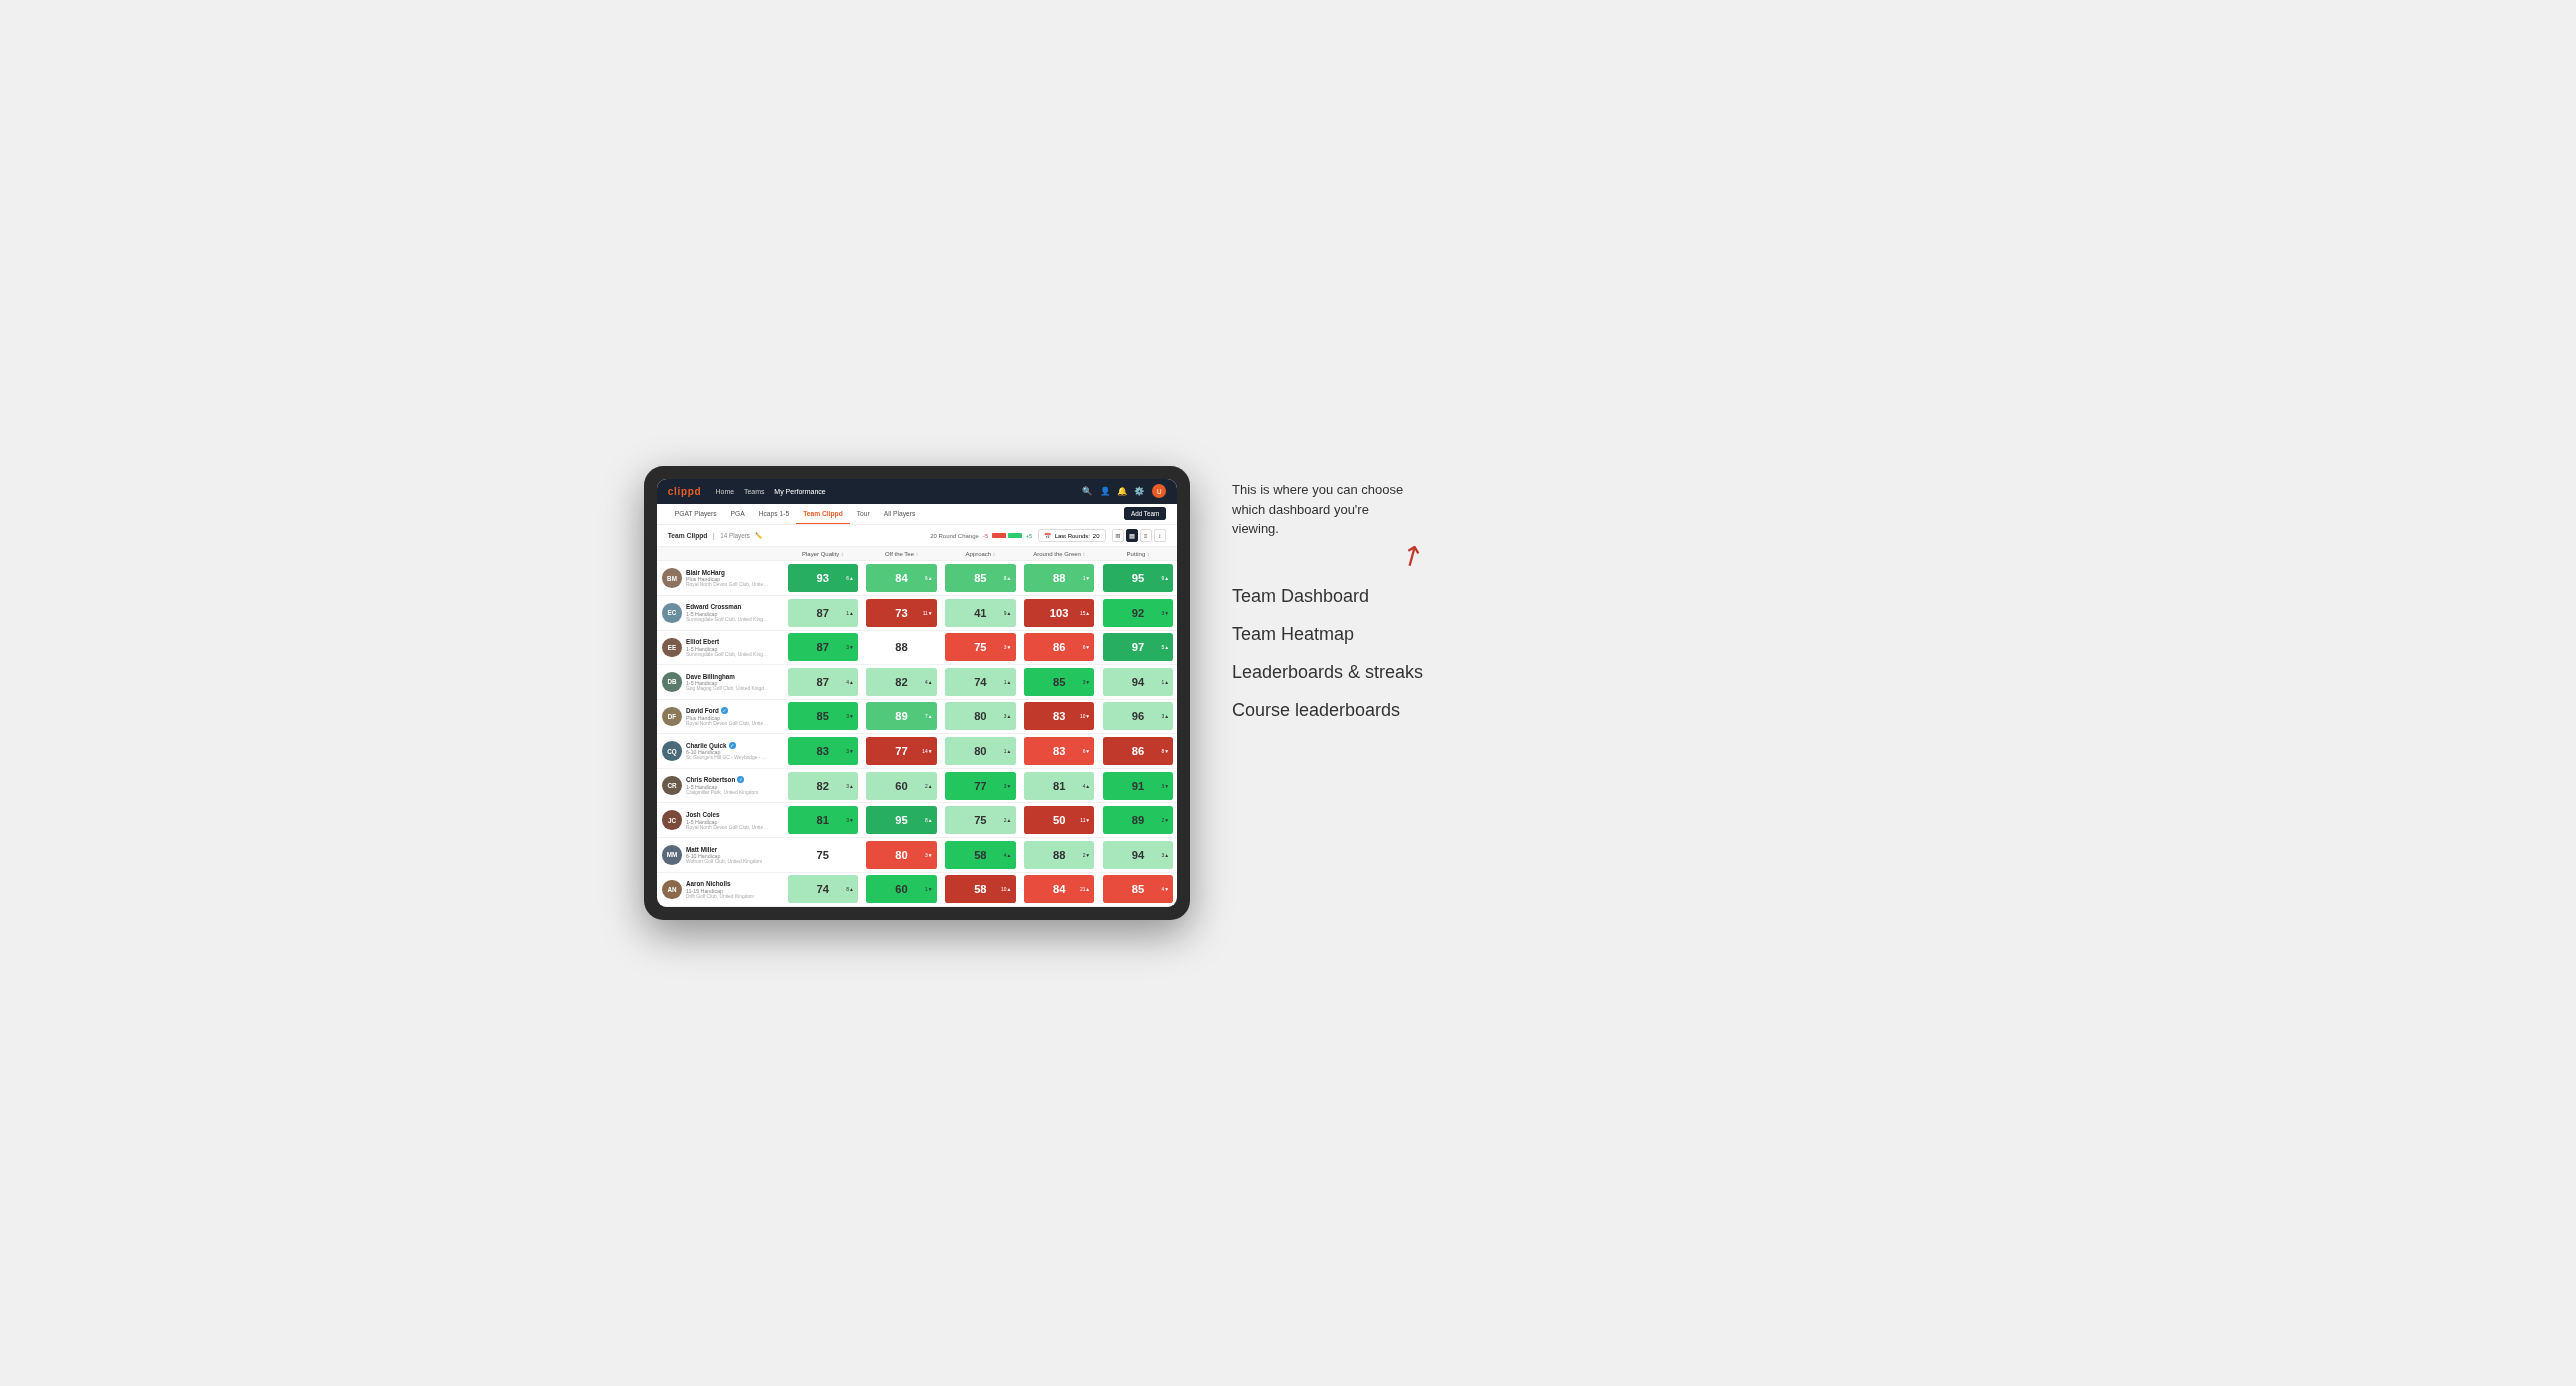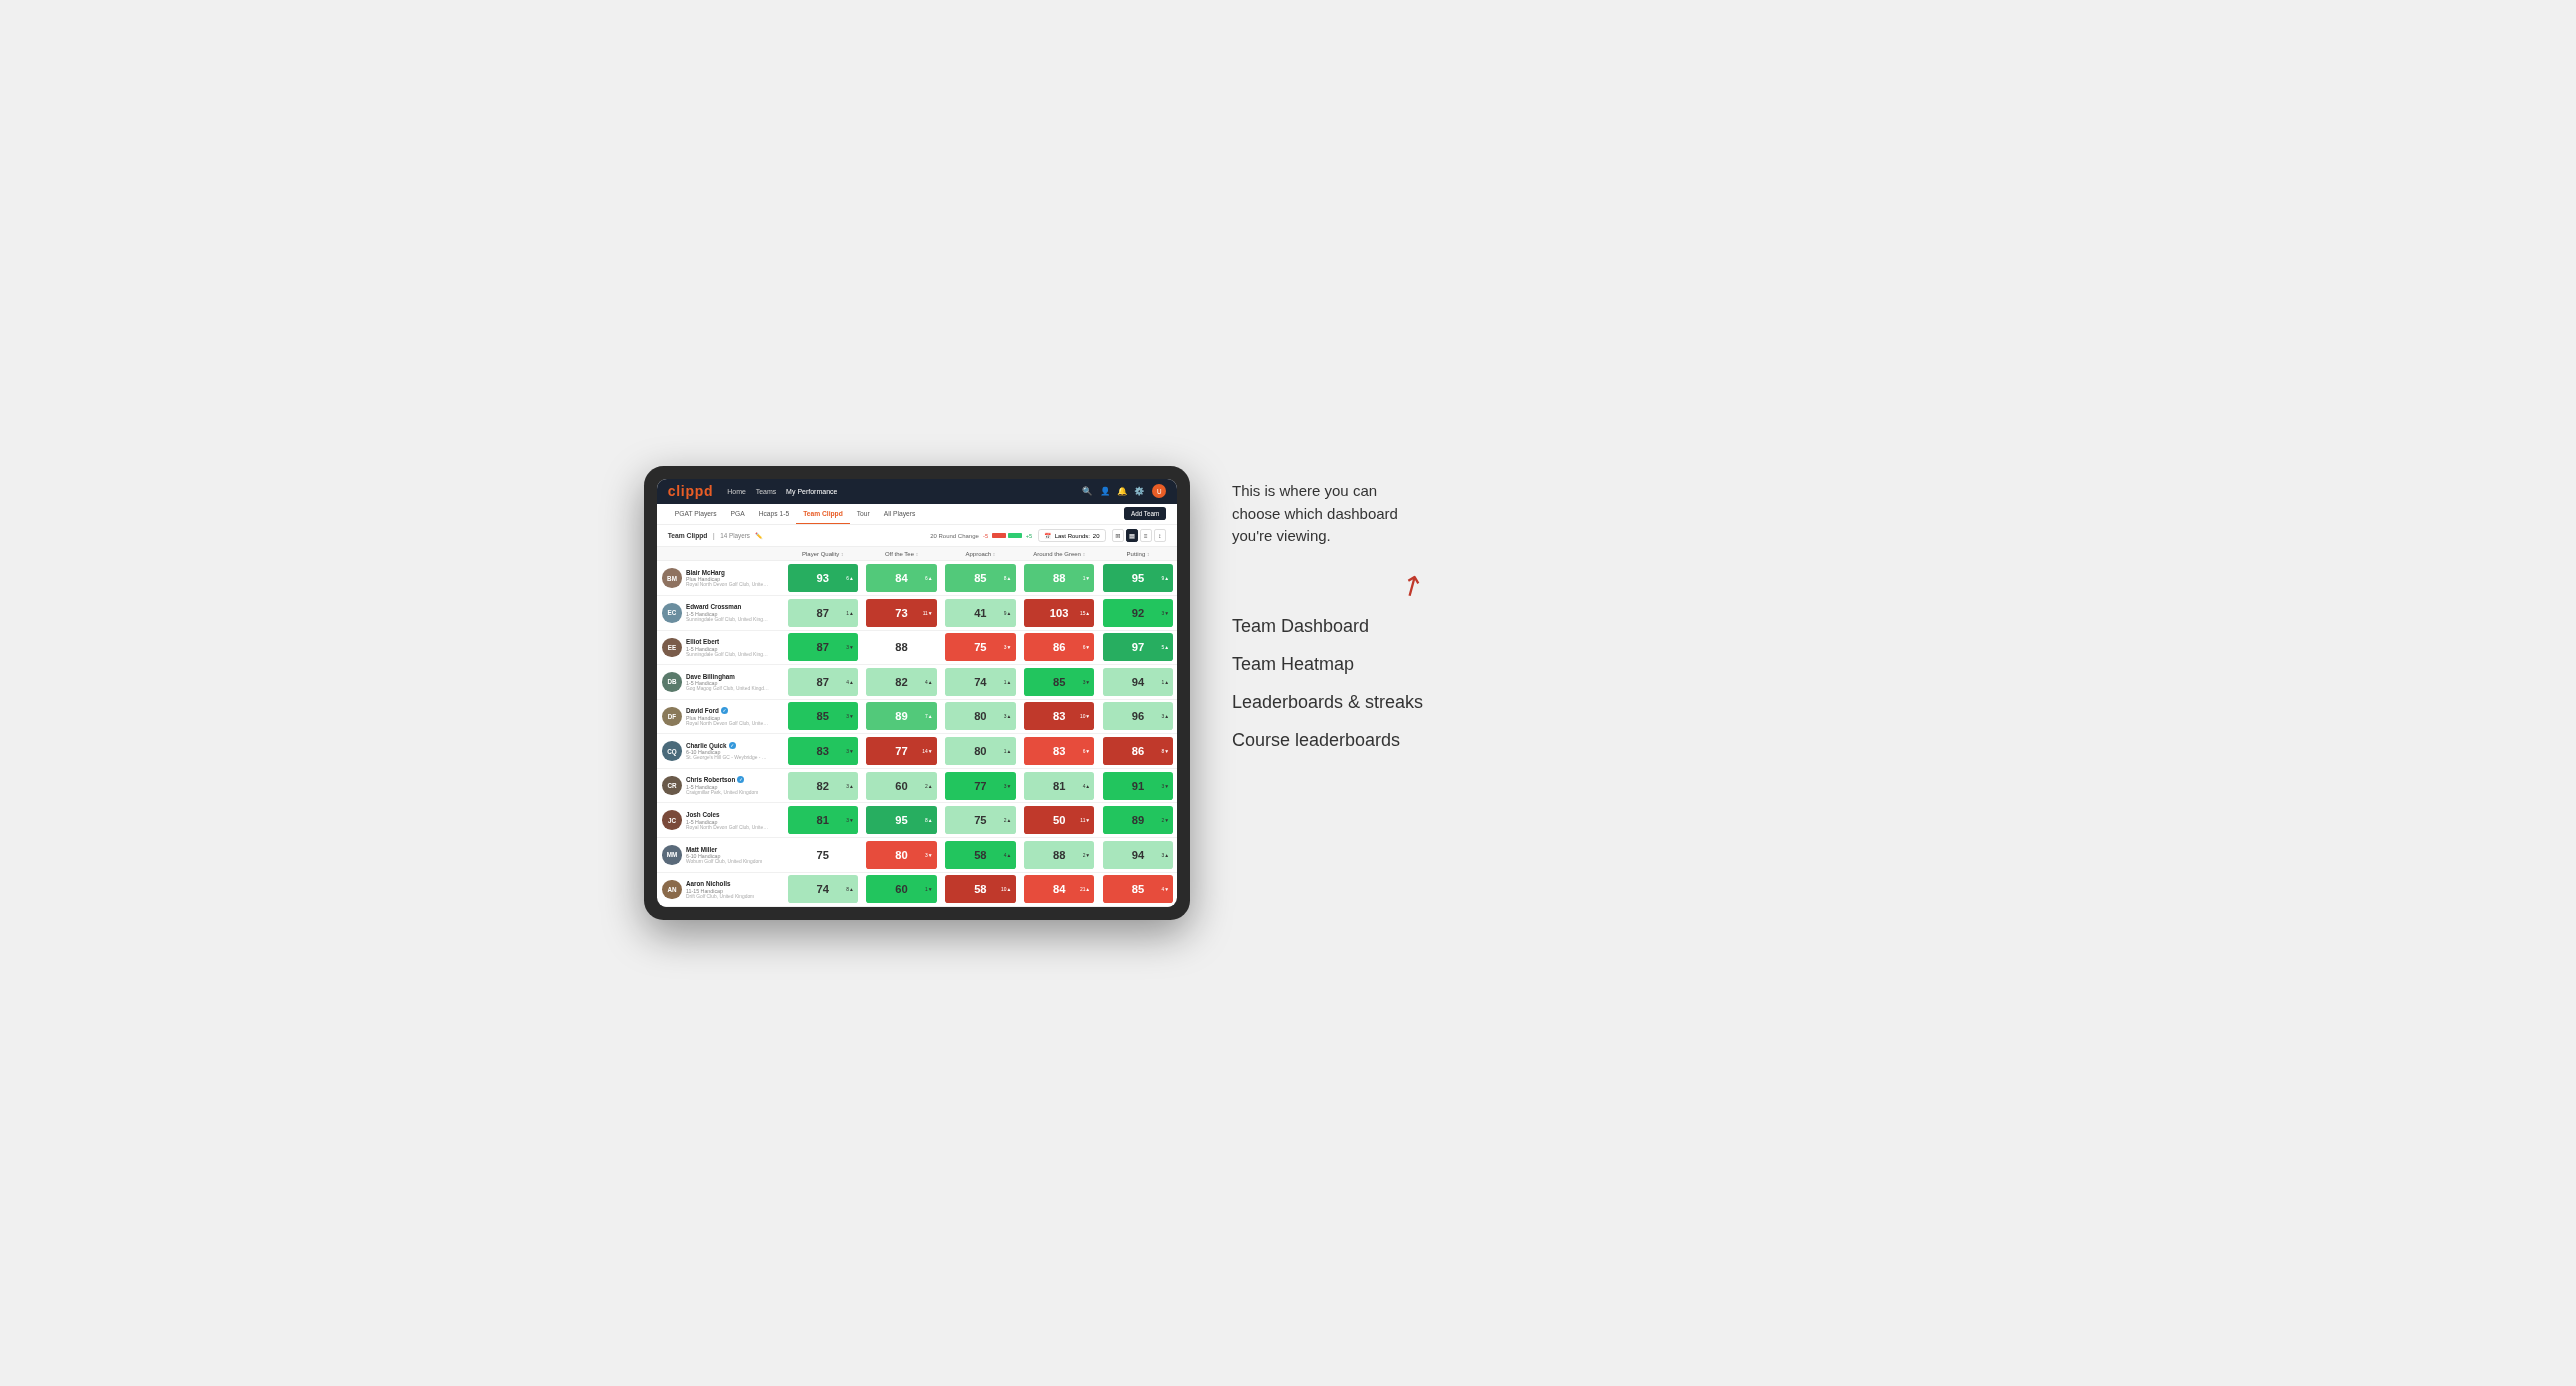--- a/index.html
+++ b/index.html
@@ -43,21 +43,21 @@
       display: flex;
       align-items: center;
       padding: 0 11.2px;
       height: 25px;
       gap: 14px;
     }
 
     .logo {
       color: #e85d26;
       font-weight: 800;
-      font-size: 14px;
+      font-size: 10px;
       letter-spacing: 0.7px;
     }
 
     .nav-links {
       display: flex;
       gap: 9.8px;
       flex: 1;
     }
 
     .nav-link {
@@ -385,24 +385,23 @@
     .red-light { background: #22c55e; color: #333; }
     .white-cell { background: #fff; color: #333; }
 
     
     .annotation-panel {
       flex: 0 0 auto;
       padding-top: 14px;
     }
 
     .annotation-intro {
-      font-size: 15px;
+      font-size: 13px;
       color: #333;
       line-height: 1.5;
-      margin-bottom: 21px;
       max-width: 182px;
     }
 
     .arrow-annotation {
       display: flex;
       justify-content: flex-end;
       margin-bottom: 14px;
     }
 
     .red-arrow {

